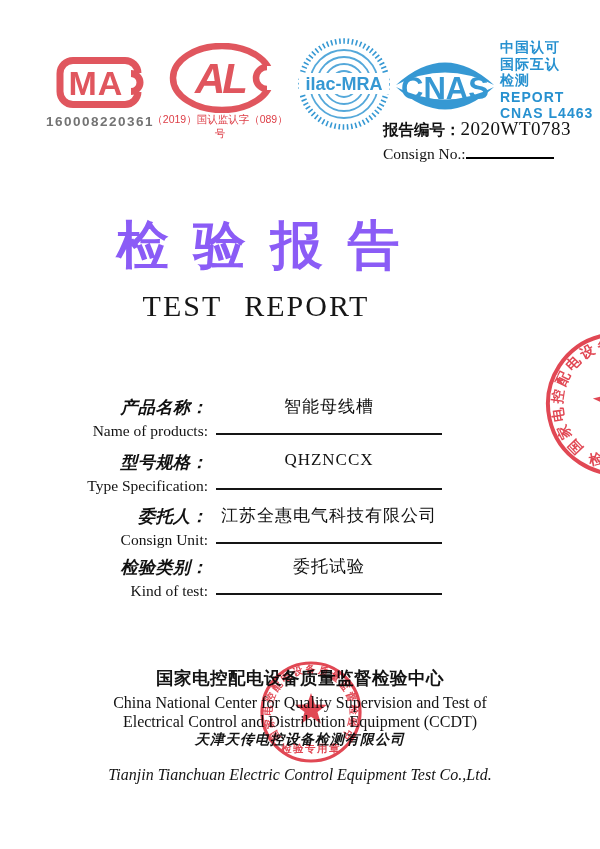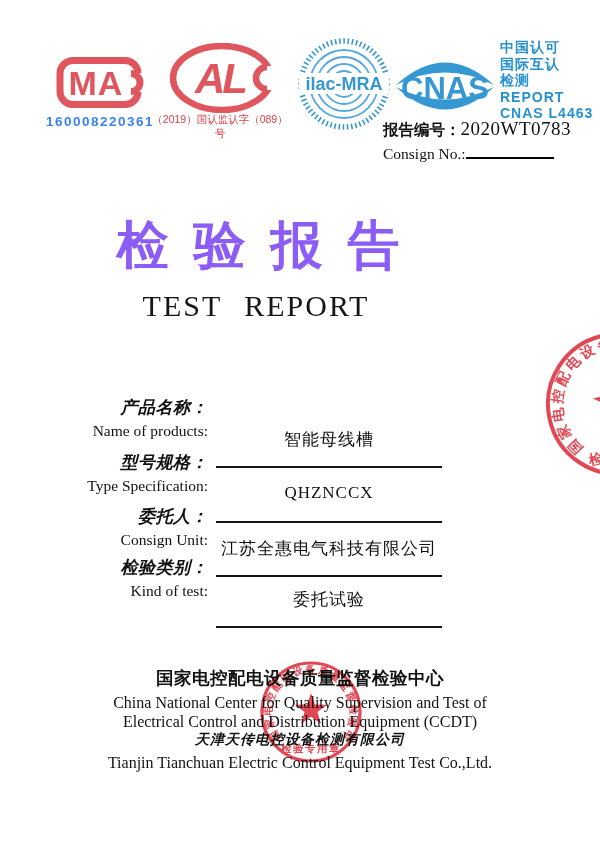--- a/index.html
+++ b/index.html
@@ -4,21 +4,21 @@
 <style>
   html,body{margin:0;padding:0;background:#fff;}
   .page{position:relative;width:600px;height:849px;background:#ffffff;overflow:hidden;
         font-family:"Liberation Sans","DejaVu Sans",sans-serif;color:#111;}
   .abs{position:absolute;}
   .serif{font-family:"Liberation Serif","DejaVu Serif",serif;}
 
   
   .stamp{opacity:.93;}
   .cma-num{position:absolute;left:42px;top:114px;width:116px;text-align:center;
-           color:#3b82f6;font-weight:bold;font-size:13.5px;letter-spacing:1.5px;}
+           color:#737373;font-weight:bold;font-size:13.5px;letter-spacing:1.5px;}
   .cal-cap{position:absolute;left:150px;top:113px;width:140px;text-align:center;
            color:#dd3d46;font-weight:normal;font-size:10.5px;}
   .cnas-lines{position:absolute;left:500px;top:39px;color:#2791d0;font-weight:bold;
               font-size:14px;line-height:16.6px;letter-spacing:1px;}
 
   
   .report-no{position:absolute;left:383px;top:118px;font-size:15.5px;}
   .rn-zh{font-weight:bold;text-align:center;}
   .rn-val{font-family:"Liberation Serif","DejaVu Serif",serif;font-size:19px;letter-spacing:.5px;}
   .rn-row2{margin-top:3px;font-family:"Liberation Serif","DejaVu Serif",serif;}
@@ -30,29 +30,29 @@
   .title-en{position:absolute;left:0;top:289px;width:512px;text-align:center;
             font-size:30px;letter-spacing:2px;word-spacing:13px;color:#161616;}
 
   
   .field{position:absolute;left:0;width:600px;height:46px;}
   .f1{top:394px;}.f2{top:449px;}.f3{top:503px;}.f4{top:554px;}
   .field .labels{position:absolute;left:40px;top:2px;width:168px;text-align:right;}
   .field .zh{font-size:17px;font-weight:bold;letter-spacing:.5px;font-style:italic;}
   .field .en{font-family:"Liberation Serif","DejaVu Serif",serif;font-size:15.5px;margin-top:3px;}
   .field .value-line{position:absolute;left:216px;top:1px;width:226px;height:38px;
-                     border-bottom:2.5px solid #151515;text-align:center;margin-top:33px;}
+                     border-bottom:2.5px solid #151515;text-align:center;}
   .field .value{font-family:"Liberation Serif","DejaVu Serif",serif;font-size:17px;letter-spacing:1px;}
 
   
   .footer{position:absolute;left:0;top:666px;width:600px;text-align:center;color:#131313;}
   .footer .l-zh1{font-size:17.5px;font-weight:bold;letter-spacing:.5px;}
   .footer .l-en{font-family:"Liberation Serif","DejaVu Serif",serif;font-size:16px;margin-top:4px;}
   .footer .l-zh2{font-size:14px;font-weight:bold;letter-spacing:1px;font-style:italic;}
-  .footer .l-en2{font-family:"Liberation Serif","DejaVu Serif",serif;font-size:16px;margin-top:5px;}
+  .footer .l-en2{font-family:"Liberation Serif","DejaVu Serif",serif;font-size:16px;margin-top:17px;font-style:italic;}
 
   .seal{position:absolute;mix-blend-mode:multiply;opacity:.88;}
   .seal-footer{left:256px;top:657px;}
   .seal-right{left:540px;top:326px;transform:rotate(-12deg);transform-origin:50% 50%;}
 </style>
 </head>
 <body>
 
 <div class="page">
 

